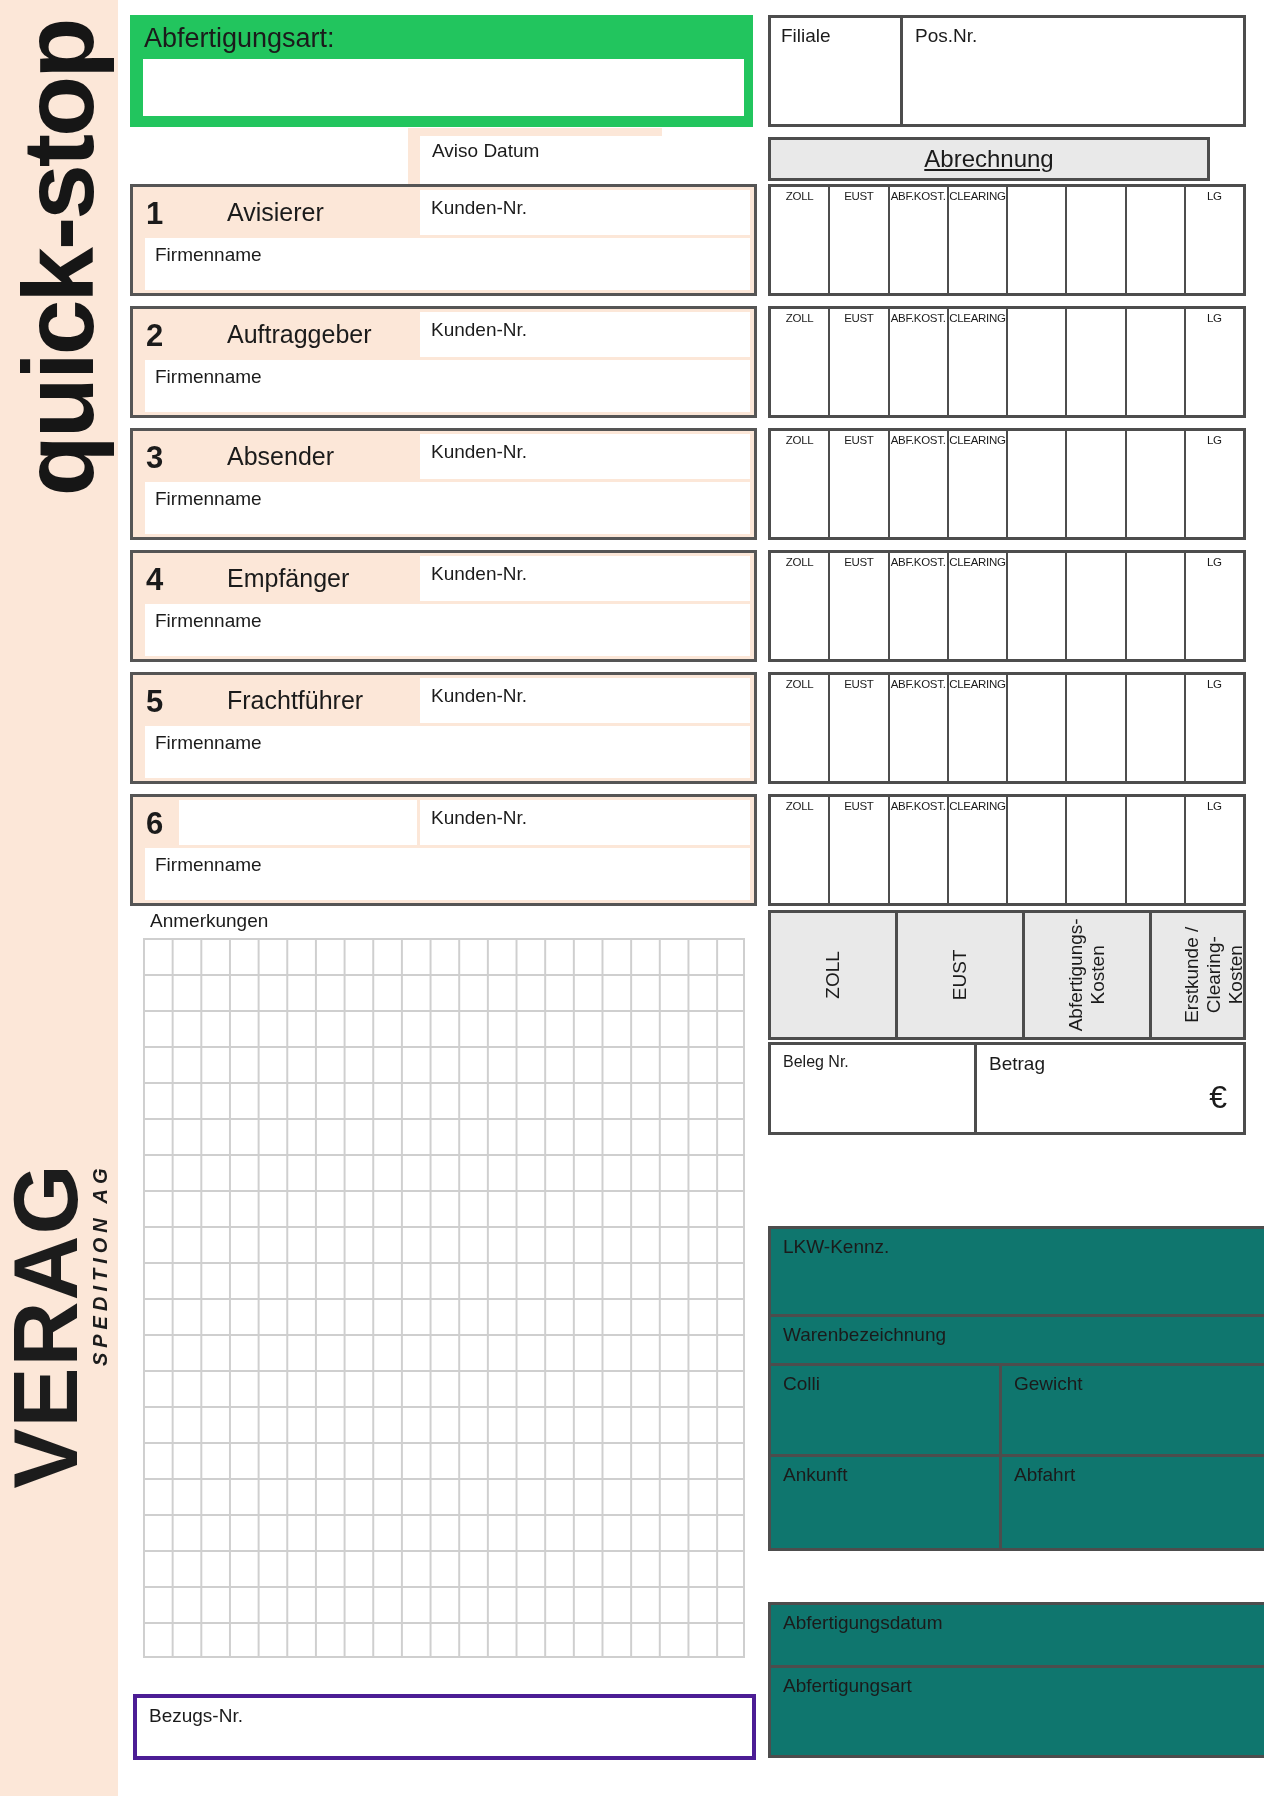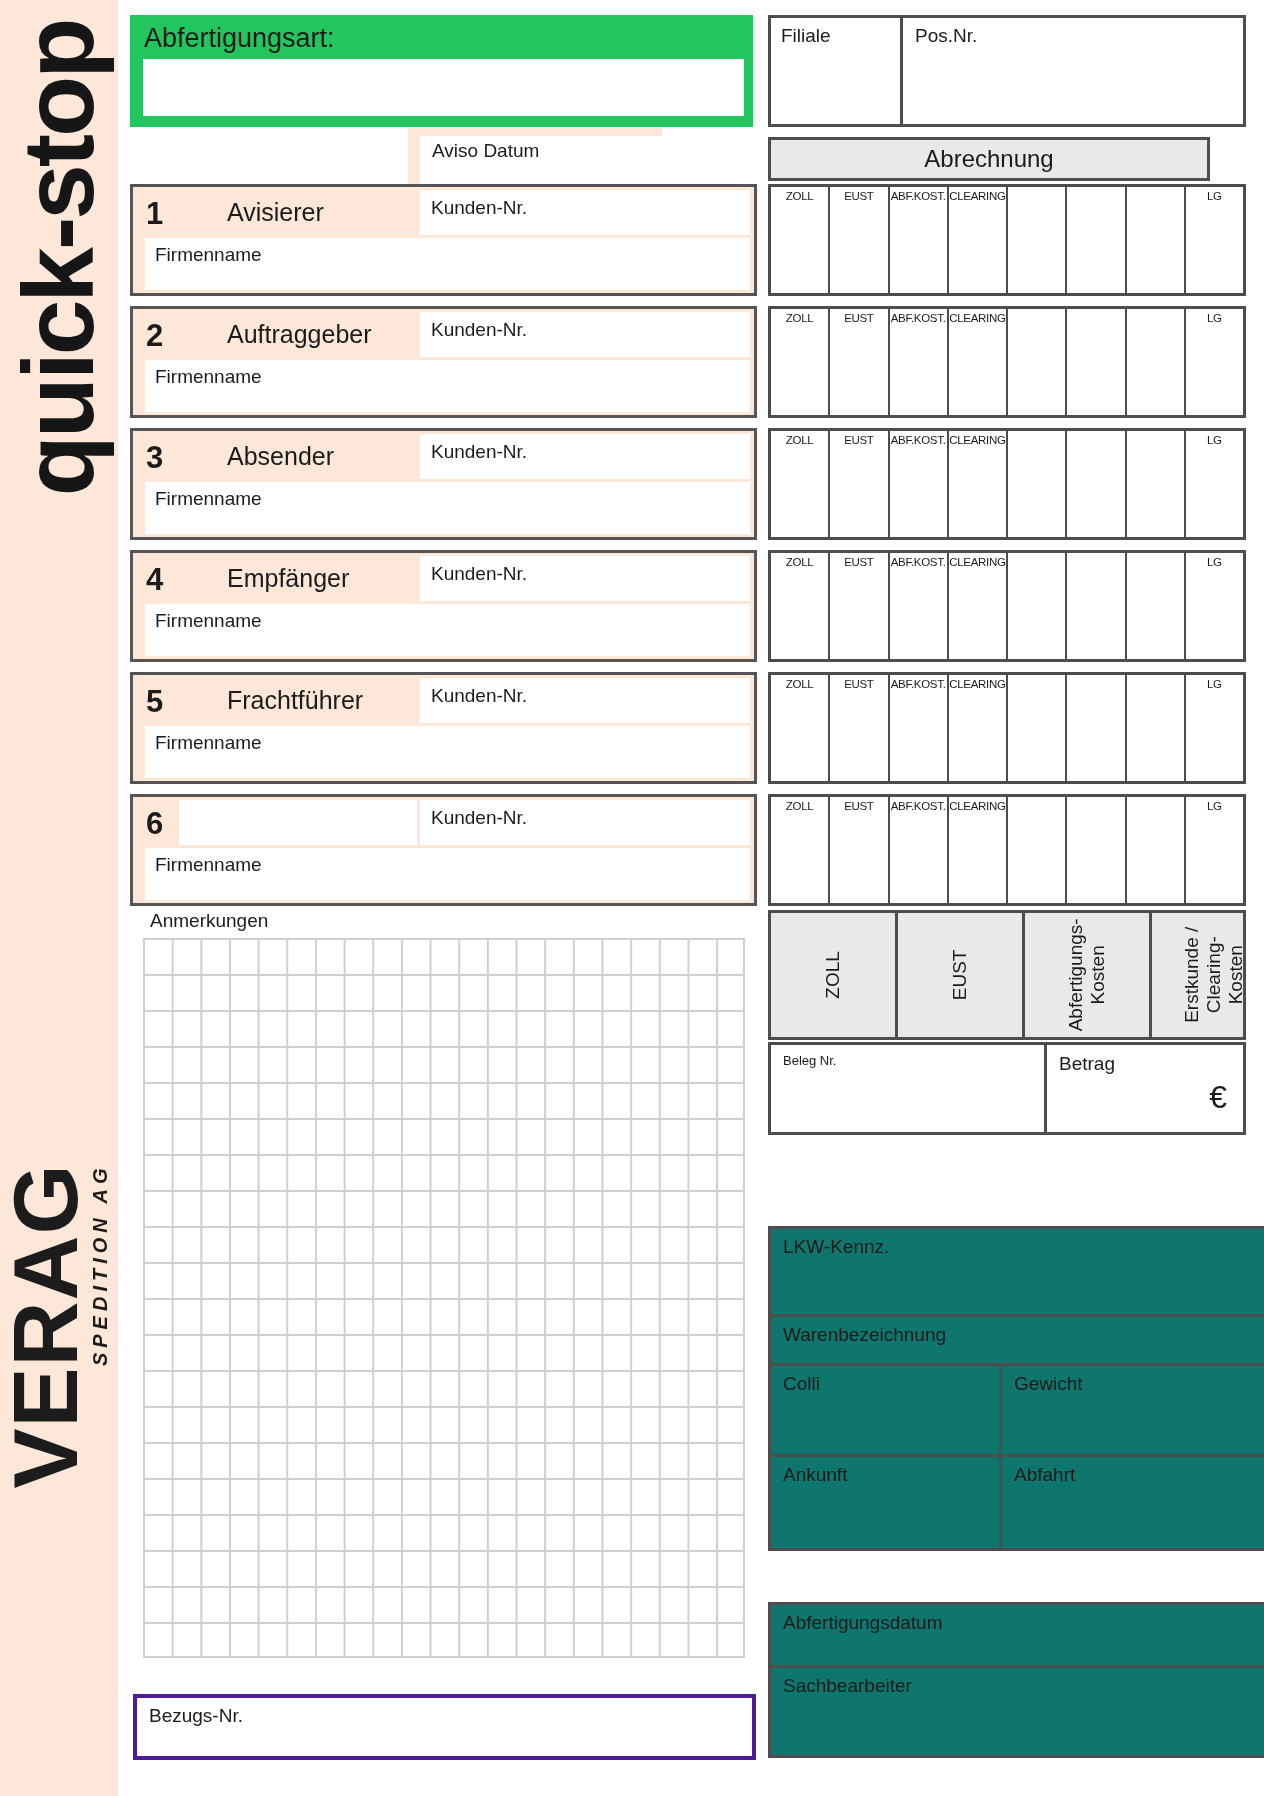--- a/index.html
+++ b/index.html
@@ -35,32 +35,32 @@
   .sec-number{position:absolute;left:13px;top:9px;font-size:31px;font-weight:bold;}
   .sec-title{position:absolute;left:50px;top:11px;font-size:25px;margin-left:44px;}
   .sec-kunden{position:absolute;left:287px;top:3px;width:330px;height:45px;background:#fff;}
   .sec-kunden-label{position:absolute;left:11px;top:7px;font-size:19px;}
   .sec-firma{position:absolute;left:12px;top:51px;width:605px;height:52px;background:#fff;}
   .sec-firma-label{position:absolute;left:10px;top:6px;font-size:19px;}
   .sec-title-field{position:absolute;left:46px;top:3px;width:238px;height:45px;background:#fff;}
 
   
   .ab-header{position:absolute;left:768px;top:137px;width:442px;height:44px;background:#e9e9e9;border:3px solid #4d4d4d;
-             box-sizing:border-box;display:flex;align-items:center;justify-content:center;font-size:24px;}
+             box-sizing:border-box;display:flex;align-items:center;justify-content:center;font-size:24px;text-decoration:underline;}
   .ab-row{position:absolute;left:768px;width:478px;height:112px;border:3px solid #4d4d4d;background:#fff;box-sizing:border-box;display:flex;}
   .ab-cell{flex:1;border-right:2px solid #4d4d4d;box-sizing:border-box;display:flex;justify-content:center;}
   .ab-cell:last-child{border-right:none;}
   .ab-cell span{font-size:11.5px;letter-spacing:-0.3px;padding-top:3px;white-space:nowrap;}
   .ab-vrow{position:absolute;left:768px;top:910px;width:478px;height:130px;border:3px solid #4d4d4d;background:#e9e9e9;box-sizing:border-box;display:flex;}
   .v-cell{flex:1;border-right:3px solid #4d4d4d;box-sizing:border-box;display:flex;align-items:center;justify-content:center;overflow:visible;}
   .v-cell:last-child{border-right:none;}
   .v-cell span{transform:rotate(-90deg);font-size:19px;line-height:1.15;text-align:center;white-space:pre-line;display:block;width:124px;}
 
   .beleg-box{position:absolute;left:768px;top:1042px;width:478px;height:93px;border:3px solid #4d4d4d;background:#fff;box-sizing:border-box;display:flex;}
-  .beleg-cell{width:276px;border-right:3px solid #4d4d4d;box-sizing:border-box;padding:8px 0 0 12px;font-size:13px;}
+  .beleg-cell{width:206px;border-right:3px solid #4d4d4d;box-sizing:border-box;padding:8px 0 0 12px;font-size:16px;}
   .betrag-cell{flex:1;position:relative;padding:8px 0 0 12px;font-size:19px;}
   .euro{position:absolute;right:16px;top:34px;font-size:32px;}
 
   
   .ship-box{position:absolute;left:768px;width:522px;border:3px solid #4d4d4d;background:#0f766e;box-sizing:border-box;}
   .ship-label{position:absolute;left:12px;top:7px;font-size:19px;}
   .split{display:flex;height:100%;}
   .split .cell-l{width:231px;border-right:3px solid #4d4d4d;box-sizing:border-box;position:relative;}
   .split .cell-r{flex:1;position:relative;}
 
@@ -376,20 +376,20 @@
       <div class="cell-r">
           <div class="ship-label">Gewicht</div>
         </div>
     </div>
   </div>
 
   <div class="ship-box" style="top:1602px;height:66px">
     <div class="ship-label">Abfertigungsdatum</div>
   </div>
   <div class="ship-box" style="top:1665px;height:93px">
-    <div class="ship-label">Sachbearbeiter</div>
+    <div class="ship-label">Abfertigungsart</div>
   </div>
 
   <div class="bezugs-box">
     <div class="ship-label">Bezugs-Nr.</div>
   </div>
 
 </div>
 
 </body></html>

